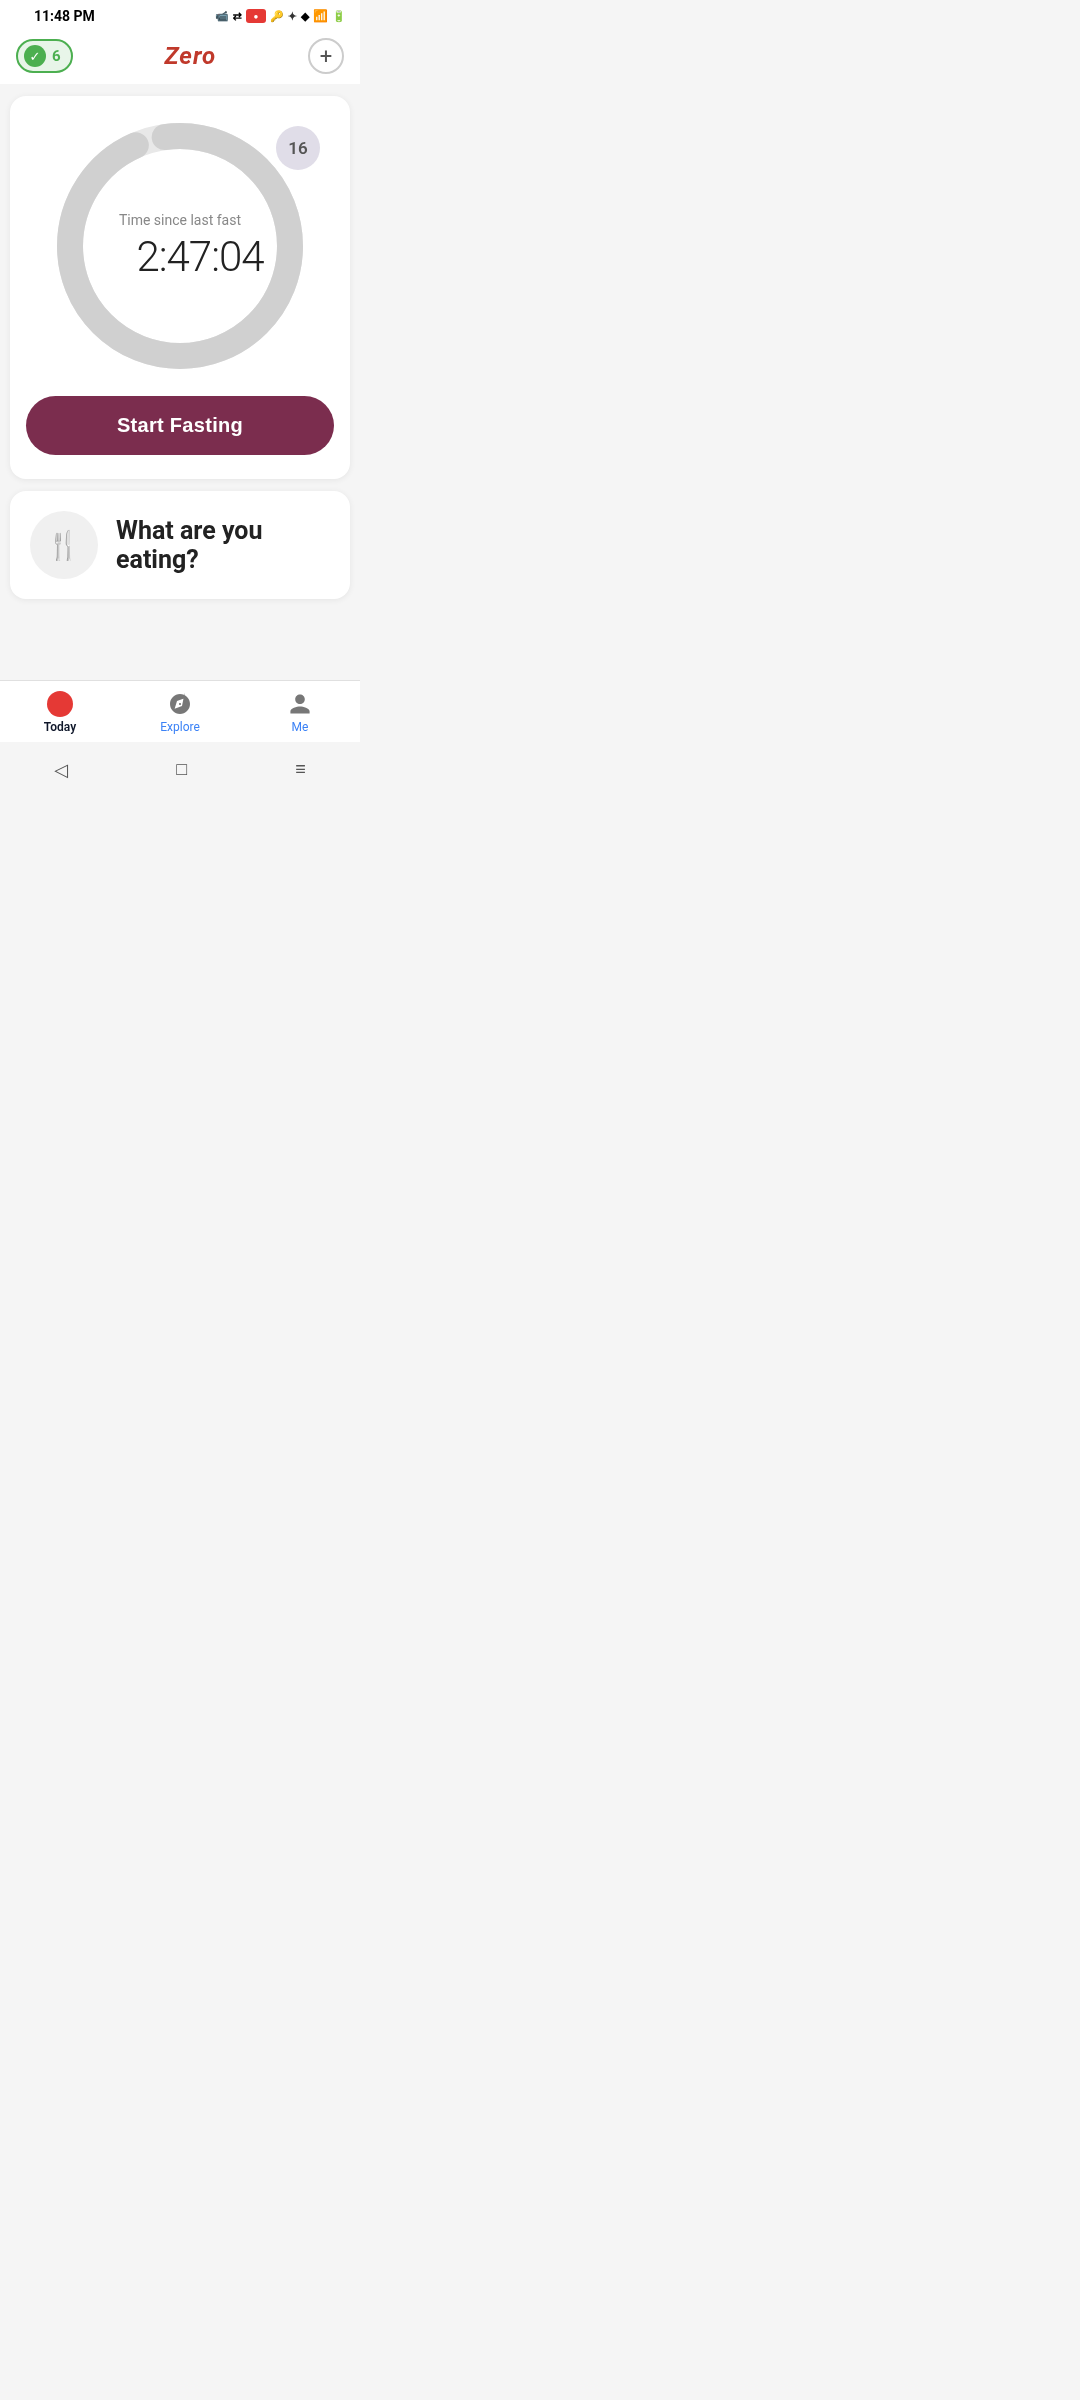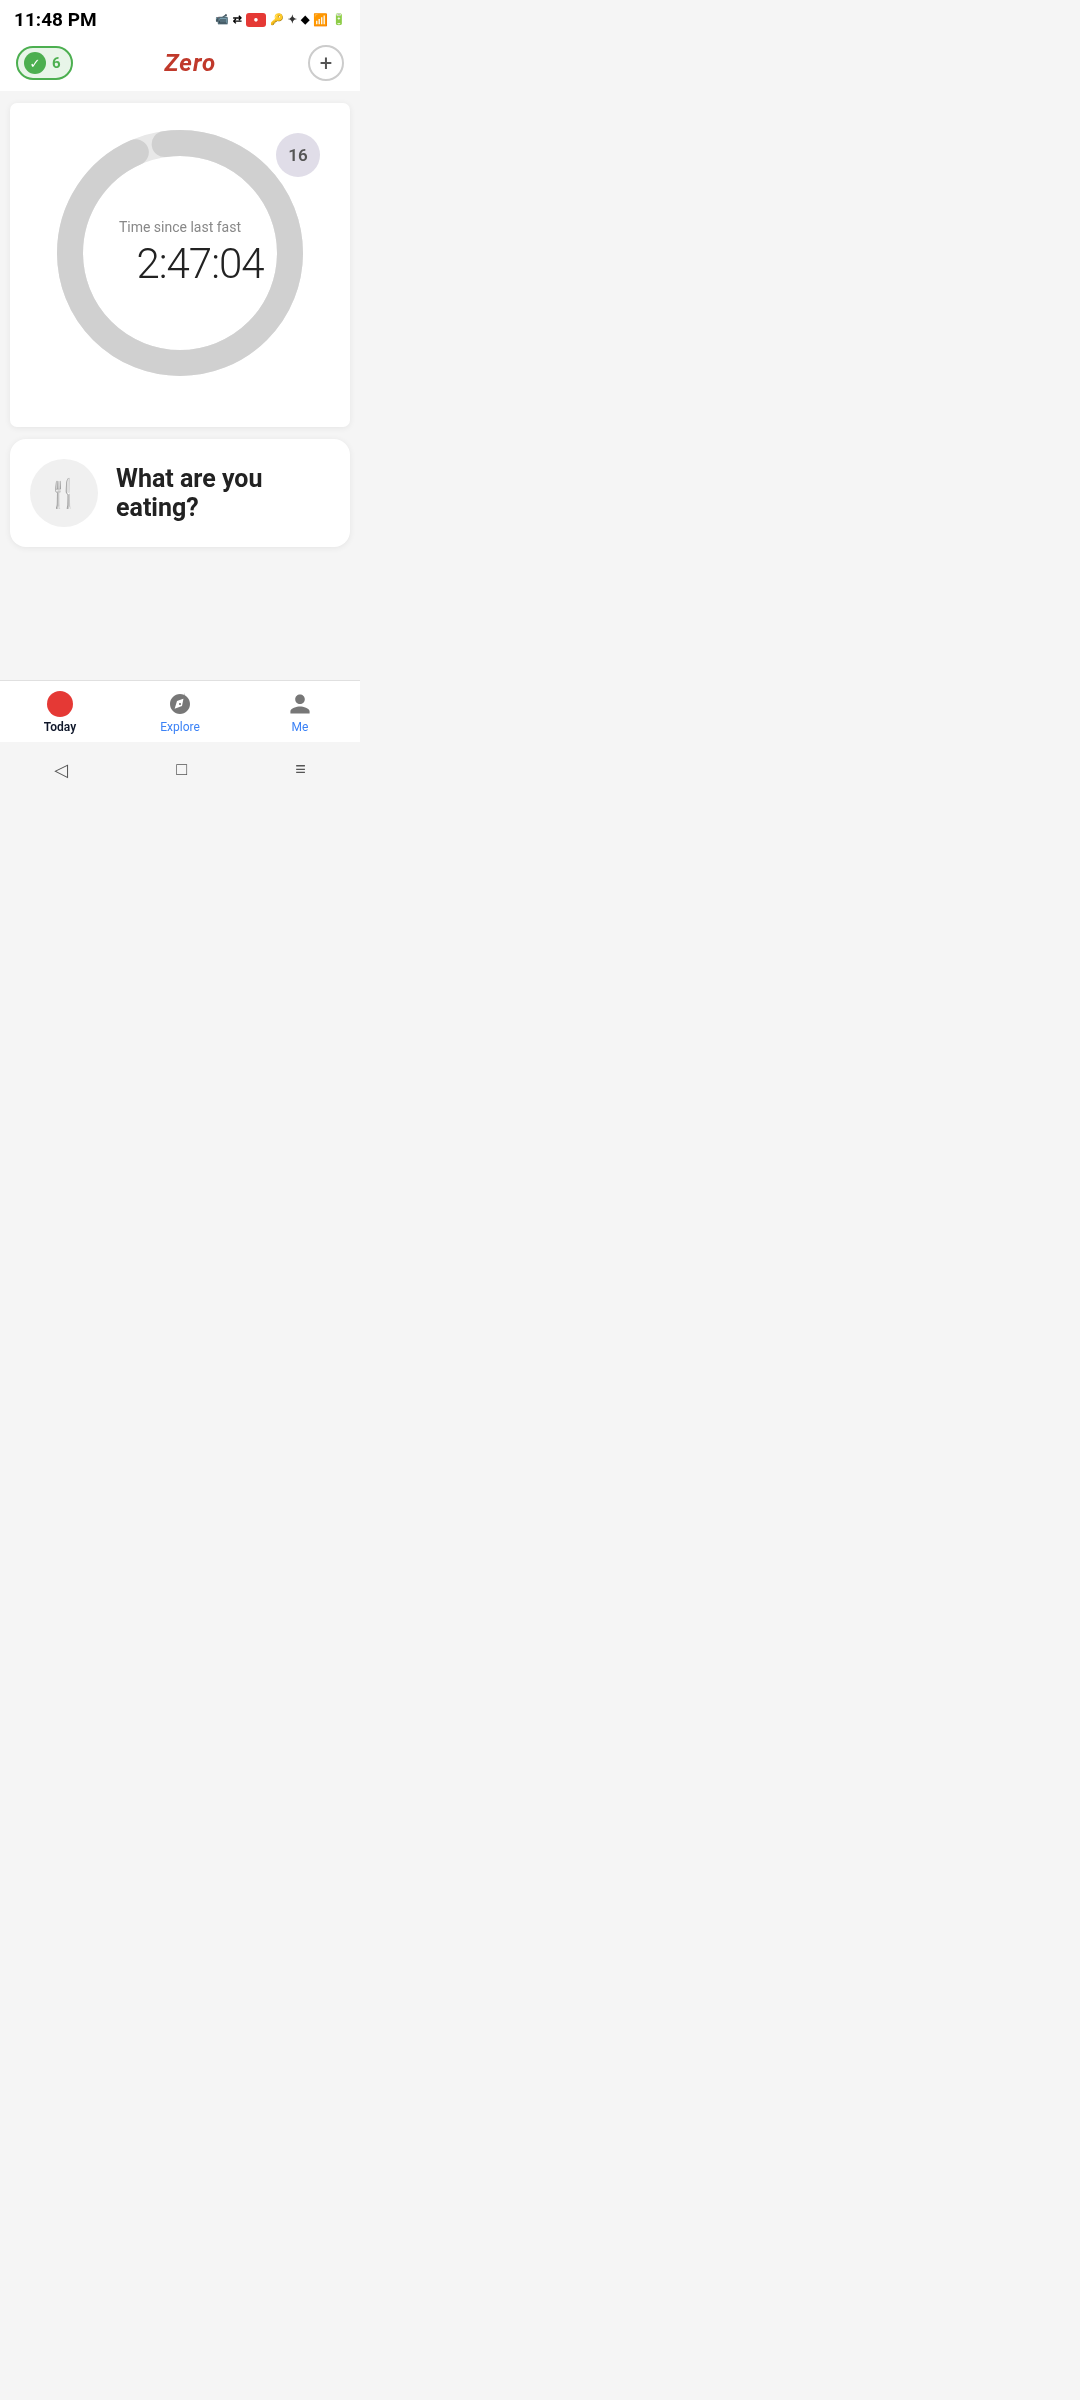--- a/index.html
+++ b/index.html
@@ -18,21 +18,21 @@
     
     .status-bar {
       display: flex;
       justify-content: space-between;
       align-items: center;
       padding: 8px 14px 4px;
       background: #fff;
       font-size: 12px;
       font-weight: 600;
     }
-    .status-time { font-size: 19px; font-weight: 700; color: #000; }
+    .status-time { font-size: 14px; font-weight: 700; color: #000; margin-left: 20px; }
     .status-icons { display: flex; align-items: center; gap: 4px; }
     .status-icon-red {
       width: 20px; height: 14px; background: #e53935; border-radius: 3px;
       display: flex; align-items: center; justify-content: center;
       color: #fff; font-size: 8px;
     }
     .battery-icon { font-size: 11px; color: #333; }
 
     
     .header {
@@ -73,21 +73,21 @@
       border-radius: 50%;
       display: flex; align-items: center; justify-content: center;
       font-size: 22px;
       color: #555;
       cursor: pointer;
     }
 
     
     .main-card {
       background: #fff;
-      border-radius: 7px;
+      border-radius: 16px;
       margin: 12px 10px;
       padding: 20px 16px 24px;
       box-shadow: 0 1px 6px rgba(0,0,0,0.07);
     }
 
     
     .ring-container {
       position: relative;
       width: 260px;
       height: 260px;
@@ -264,20 +264,21 @@
       <span>16</span>
     </div>
 
     
     <div class="ring-center">
       <div class="ring-subtitle">Time since last fast</div>
       <div class="ring-time">2:47:04</div>
     </div>
   </div>
 
+  <button class="start-btn">Start Fasting</button>
 </div>
 
 <div class="eating-card">
   <div class="eating-icon-circle">
     <span class="eating-icon">🍴</span>
   </div>
   <span class="eating-label">What are you eating?</span>
 </div>
 
 <div class="bottom-nav">

